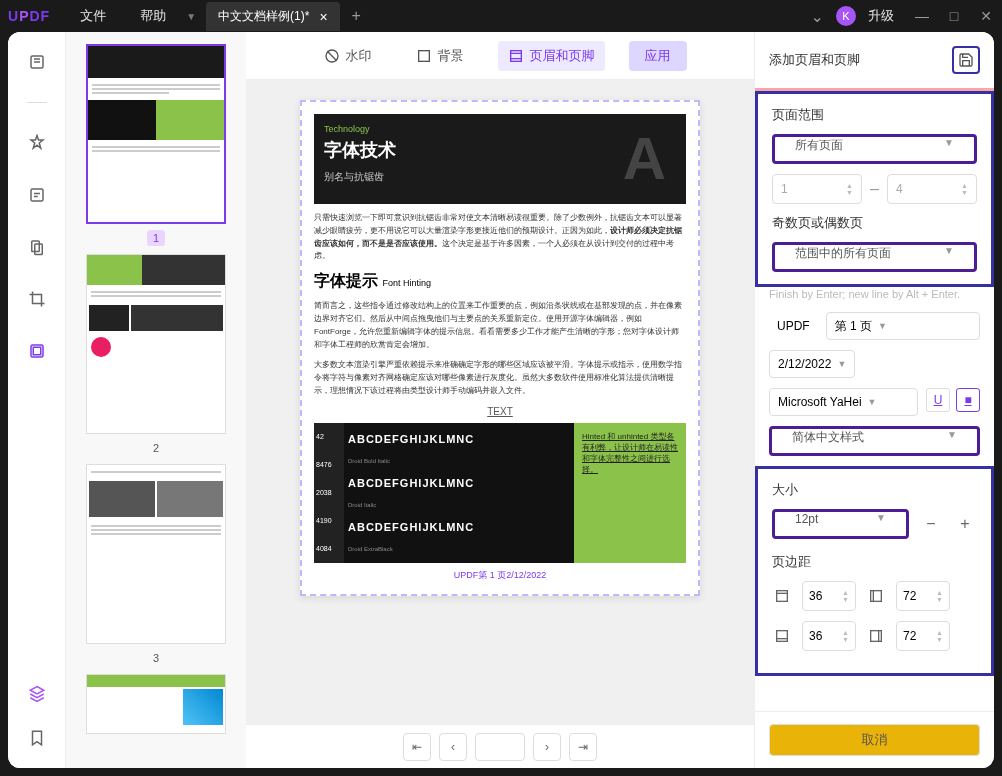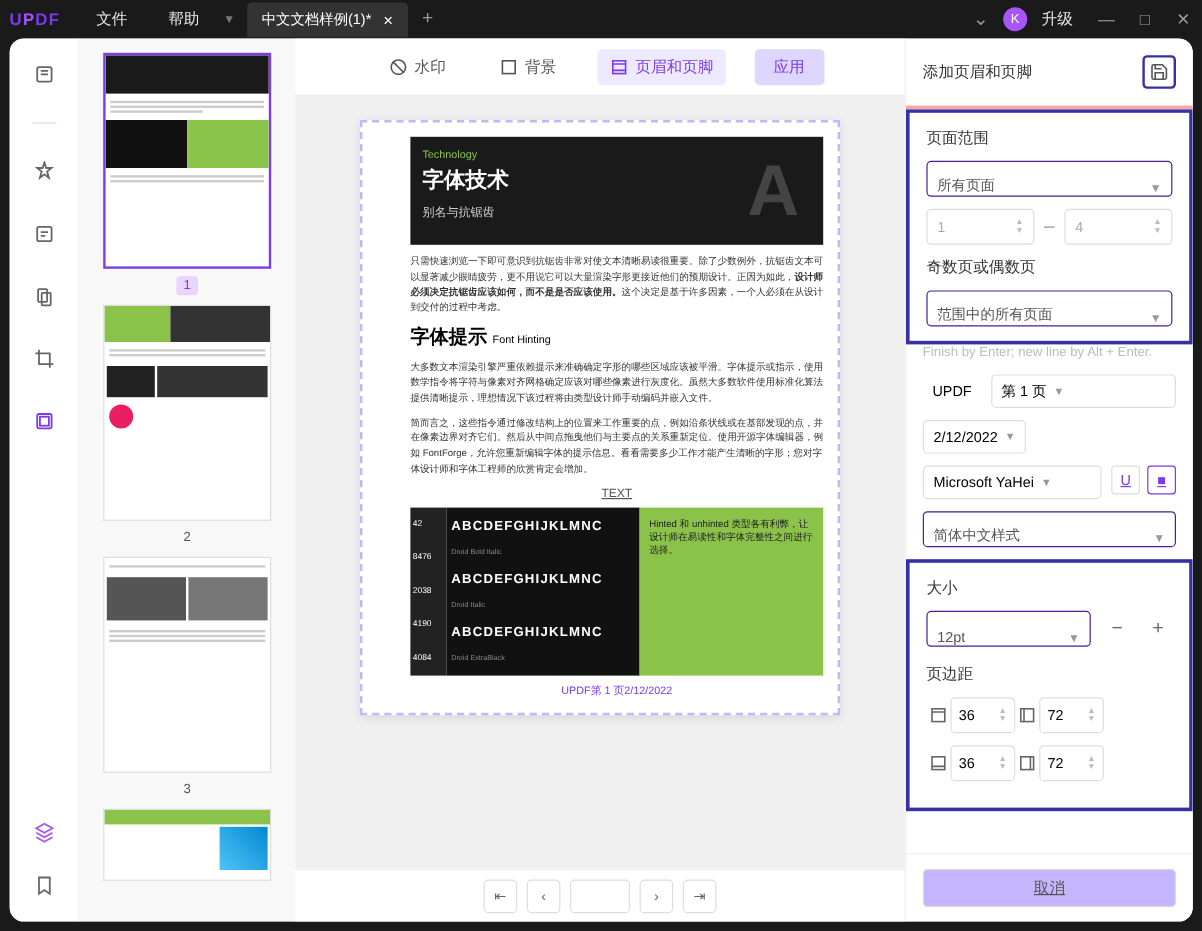--- a/index.html
+++ b/index.html
@@ -37,79 +37,79 @@
 .thumb-text-area { padding: 4px; }
 .thumb-line { height: 2px; background: #ccc; margin: 2px 0; }
 
 .doc-area { flex: 1; background: #f0f0f0; display: flex; flex-direction: column; position: relative; }
 .doc-toolbar { height: 48px; background: #fff; border-bottom: 1px solid #eee; display: flex; align-items: center; justify-content: center; gap: 24px; padding: 0 16px; }
 .tb-item { display: flex; align-items: center; gap: 6px; font-size: 13px; color: #555; cursor: pointer; padding: 6px 10px; }
 .tb-item.active { background: #ede9fe; color: #7c3aed; border-radius: 4px; }
 .tb-apply { background: #ddd6fe; color: #7c3aed; padding: 6px 16px; border-radius: 4px; font-size: 13px; cursor: pointer; }
 
 .doc-canvas { flex: 1; overflow: auto; padding: 20px 30px; position: relative; }
-.page { width: 400px; background: #fff; margin: 0 auto; box-shadow: 0 2px 8px rgba(0,0,0,0.1); position: relative; border: 2px dashed #c4b5fd; padding-left: 28px; }
+.page { width: 400px; background: #fff; margin: 0 auto; box-shadow: 0 2px 8px rgba(0,0,0,0.1); position: relative; border: 2px dashed #c4b5fd; }
 .page-inner { padding: 12px; }
 .page-header-black { height: 90px; background: #1a1a1a; position: relative; color: #fff; padding: 10px; }
 .tech-label { color: #8bc34a; font-size: 9px; }
 .tech-title { font-size: 18px; font-weight: bold; margin-top: 4px; }
 .tech-sub { font-size: 10px; margin-top: 8px; color: #ccc; }
 .big-a { position: absolute; right: 20px; top: 10px; font-size: 60px; color: #444; font-weight: bold; }
 .page-text { font-size: 8px; line-height: 1.6; color: #333; margin: 8px 0; }
 .page-text b { font-weight: bold; }
 .hint-title { font-size: 16px; font-weight: bold; margin: 8px 0; }
 .hint-sub { font-size: 9px; }
 .text-center-label { text-align: center; font-size: 10px; color: #555; margin: 6px 0; text-decoration: underline; }
 .font-samples { display: flex; height: 140px; }
 .samples-left { width: 30px; background: #222; display: flex; flex-direction: column; justify-content: space-around; }
 .sample-num { color: #fff; font-size: 7px; padding: 2px; }
 .samples-mid { flex: 1; background: #111; color: #fff; display: flex; flex-direction: column; justify-content: space-around; padding: 4px; }
 .sample-line { font-size: 11px; font-weight: bold; letter-spacing: 1px; }
 .sample-small { font-size: 6px; color: #888; }
-.samples-right { width: 153px; background: #8bc34a; padding: 8px; font-size: 8px; color: #222; line-height: 1.4; }
+.samples-right { width: 112px; background: #8bc34a; padding: 8px; font-size: 8px; color: #222; line-height: 1.4; text-decoration: underline; }
 .page-footer-text { text-align: center; font-size: 9px; color: #7c3aed; margin-top: 6px; }
 
 .page-nav { height: 44px; background: #fff; border-top: 1px solid #eee; display: flex; align-items: center; justify-content: center; gap: 8px; }
 .nav-btn { width: 28px; height: 28px; border: 1px solid #ddd; border-radius: 4px; display: flex; align-items: center; justify-content: center; cursor: pointer; color: #666; font-size: 12px; }
 .page-input { width: 50px; height: 28px; border: 1px solid #ddd; border-radius: 4px; text-align: center; font-size: 18px; padding-left: 48px; }
 
 .right-panel { width: 240px; background: #fff; border-left: 1px solid #eee; display: flex; flex-direction: column; position: relative; }
 .rp-header { height: 59px; display: flex; align-items: center; justify-content: space-between; padding: 0 14px; border-bottom: 3px solid #fca5a5; }
 .rp-title { font-size: 13px; color: #333; }
 .save-icon-box { width: 28px; height: 28px; border: 2px solid #3730a3; border-radius: 4px; display: flex; align-items: center; justify-content: center; cursor: pointer; }
 .rp-body { flex: 1; overflow-y: auto; padding: 0; }
 
 .rp-section { padding: 12px 14px; }
 .rp-section.boxed { border: 3px solid #3730a3; margin: 0; }
 .rp-label { font-size: 13px; color: #333; margin-bottom: 10px; }
-.rp-select { width: 100%; height: 30px; border: 1px solid #4c1d95; border-radius: 4px; padding: 0 8px; font-size: 12px; color: #555; background: #fff; display: flex; align-items: flex-end; justify-content: space-between; cursor: pointer; margin-bottom: 10px; }
+.rp-select { width: 100%; height: 30px; border: 3px solid #4c1d95; border-radius: 4px; padding: 0 20px; font-size: 12px; color: #555; background: #fff; display: flex; align-items: flex-start; justify-content: space-between; cursor: pointer; margin-bottom: 10px; }
 .rp-select .caret { color: #999; font-size: 10px; }
 .rp-row { display: flex; gap: 8px; align-items: center; margin-bottom: 10px; }
 .rp-num-input { flex: 1; height: 30px; border: 1px solid #ddd; border-radius: 4px; padding: 0 8px; font-size: 12px; color: #aaa; display: flex; align-items: center; justify-content: space-between; }
 .rp-dash { color: #999; }
 .spinner { display: flex; flex-direction: column; font-size: 7px; color: #bbb; line-height: 1; }
 
 .rp-hint { font-size: 11px; color: #bbb; line-height: 1.4; padding: 0 14px 10px; }
 .rp-inline { display: flex; gap: 8px; padding: 0 14px 10px; }
 .rp-mini-select { height: 28px; border: 1px solid #ddd; border-radius: 4px; padding: 0 8px; font-size: 12px; display: flex; align-items: center; gap: 6px; cursor: pointer; }
 .rp-mini-select .caret { font-size: 9px; color: #999; }
 .format-btns { margin-left: auto; display: flex; gap: 6px; }
 .fmt-btn { width: 24px; height: 24px; border: 1px solid #ddd; border-radius: 3px; display: flex; align-items: center; justify-content: center; font-size: 12px; cursor: pointer; color: #7c3aed; text-decoration: underline; }
 .fmt-btn.box { border-color: #7c3aed; }
 
-.rp-margin-row { display: flex; align-items: center; margin-bottom: 10px; padding: 0; }
+.rp-margin-row { display: flex; gap: 10px; align-items: center; margin-bottom: 10px; padding: 0; }
 .margin-icon { width: 20px; height: 20px; display: flex; align-items: center; justify-content: center; color: #666; }
 .margin-input { width: 54px; height: 30px; border: 1px solid #ddd; border-radius: 4px; padding: 0 6px; font-size: 12px; display: flex; align-items: center; justify-content: space-between; }
 .size-controls { display: flex; align-items: center; gap: 10px; }
 .size-btn { width: 24px; height: 24px; display: flex; align-items: center; justify-content: center; cursor: pointer; color: #666; font-size: 16px; }
 
 .rp-footer { padding: 12px 14px; display: flex; gap: 10px; border-top: 1px solid #eee; }
 .btn { flex: 1; height: 32px; border-radius: 4px; display: flex; align-items: center; justify-content: center; font-size: 13px; cursor: pointer; }
 .btn-primary { background: #c4b5fd; color: #fff; }
-.btn-secondary { background: #c4b5fd; border: 1px solid #ddd; color: #555; text-decoration: underline; }
+.btn-secondary { background: #eab308; border: 1px solid #ddd; color: #555; }
 
 svg { width: 18px; height: 18px; }
 </style>
 </head>
 <body>
 
 <div class="titlebar">
   <span class="logo"><span>U</span><span class="p">P</span><span>DF</span></span>
   <div class="menu-items">
     <span>文件</span>
@@ -283,22 +283,22 @@
       <div class="page">
         <div class="page-inner">
           <div class="page-header-black">
             <div class="tech-label">Technology</div>
             <div class="tech-title">字体技术</div>
             <div class="tech-sub">别名与抗锯齿</div>
             <div class="big-a">A</div>
           </div>
           <div class="page-text"><span>只需快速浏览一下即可意识到抗锯齿非常对使文本清晰易读很重要。除了少数例外，抗锯齿文本可以显著减少眼睛疲劳，更不用说它可以大量渲染字形更接近他们的预期设计。正因为如此，</span><b>设计师必须决定抗锯齿应该如何，而不是是否应该使用。</b><span>这个决定是基于许多因素，一个人必须在从设计到交付的过程中考虑。</span></div>
           <div><span class="hint-title">字体提示</span> <span class="hint-sub">Font Hinting</span></div>
+          <div class="page-text">简而言之，这些指令通过修改结构上的位置来工作重要的点，例如沿条状线或在基部发现的点，并在像素边界对齐它们。然后从中间点拖曳他们与主要点的关系重新定位。使用开源字体编辑器，例如 FontForge，允许您重新编辑字体的提示信息。看看需要多少工作才能产生清晰的字形；您对字体设计师和字体工程师的欣赏肯定会增加。</div>
           <div class="page-text">大多数文本渲染引擎严重依赖提示来准确确定字形的哪些区域应该被平滑。字体提示或指示，使用数学指令将字符与像素对齐网格确定应该对哪些像素进行灰度化。虽然大多数软件使用标准化算法提供清晰提示，理想情况下该过程将由类型设计师手动编码并嵌入文件。</div>
-          <div class="page-text">简而言之，这些指令通过修改结构上的位置来工作重要的点，例如沿条状线或在基部发现的点，并在像素边界对齐它们。然后从中间点拖曳他们与主要点的关系重新定位。使用开源字体编辑器，例如 FontForge，允许您重新编辑字体的提示信息。看看需要多少工作才能产生清晰的字形；您对字体设计师和字体工程师的欣赏肯定会增加。</div>
           <div class="text-center-label">TEXT</div>
           <div class="font-samples">
             <div class="samples-left">
               <div class="sample-num">42</div>
               <div class="sample-num">8476</div>
               <div class="sample-num">2038</div>
               <div class="sample-num">4190</div>
               <div class="sample-num">4084</div>
             </div>
             <div class="samples-mid">

